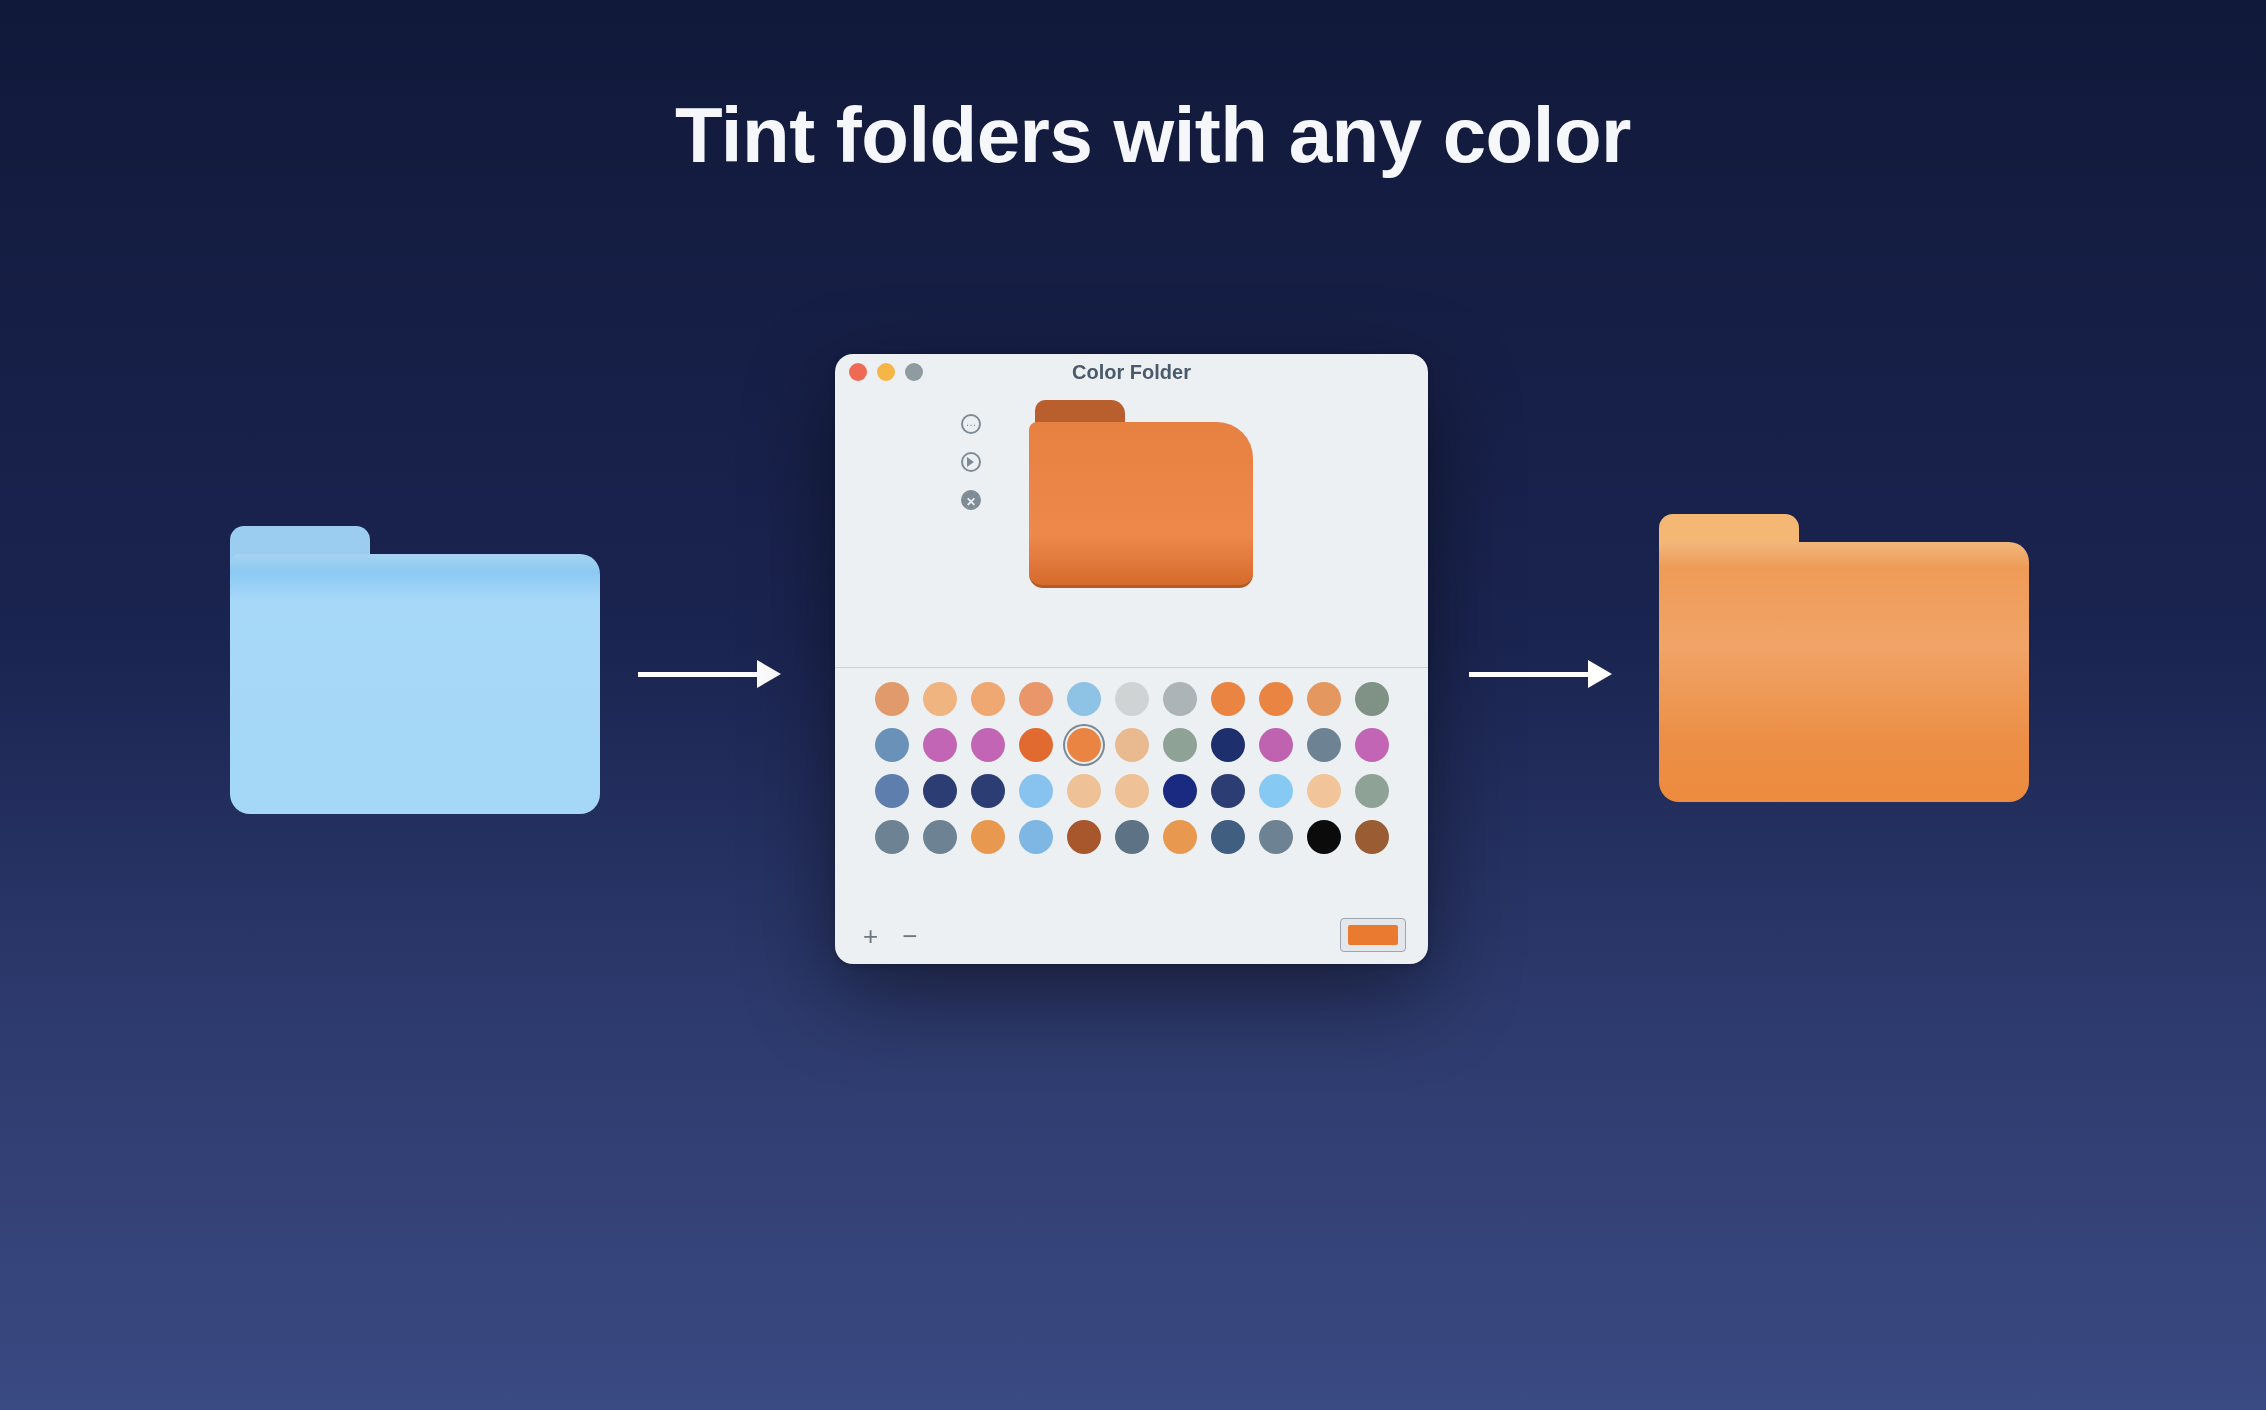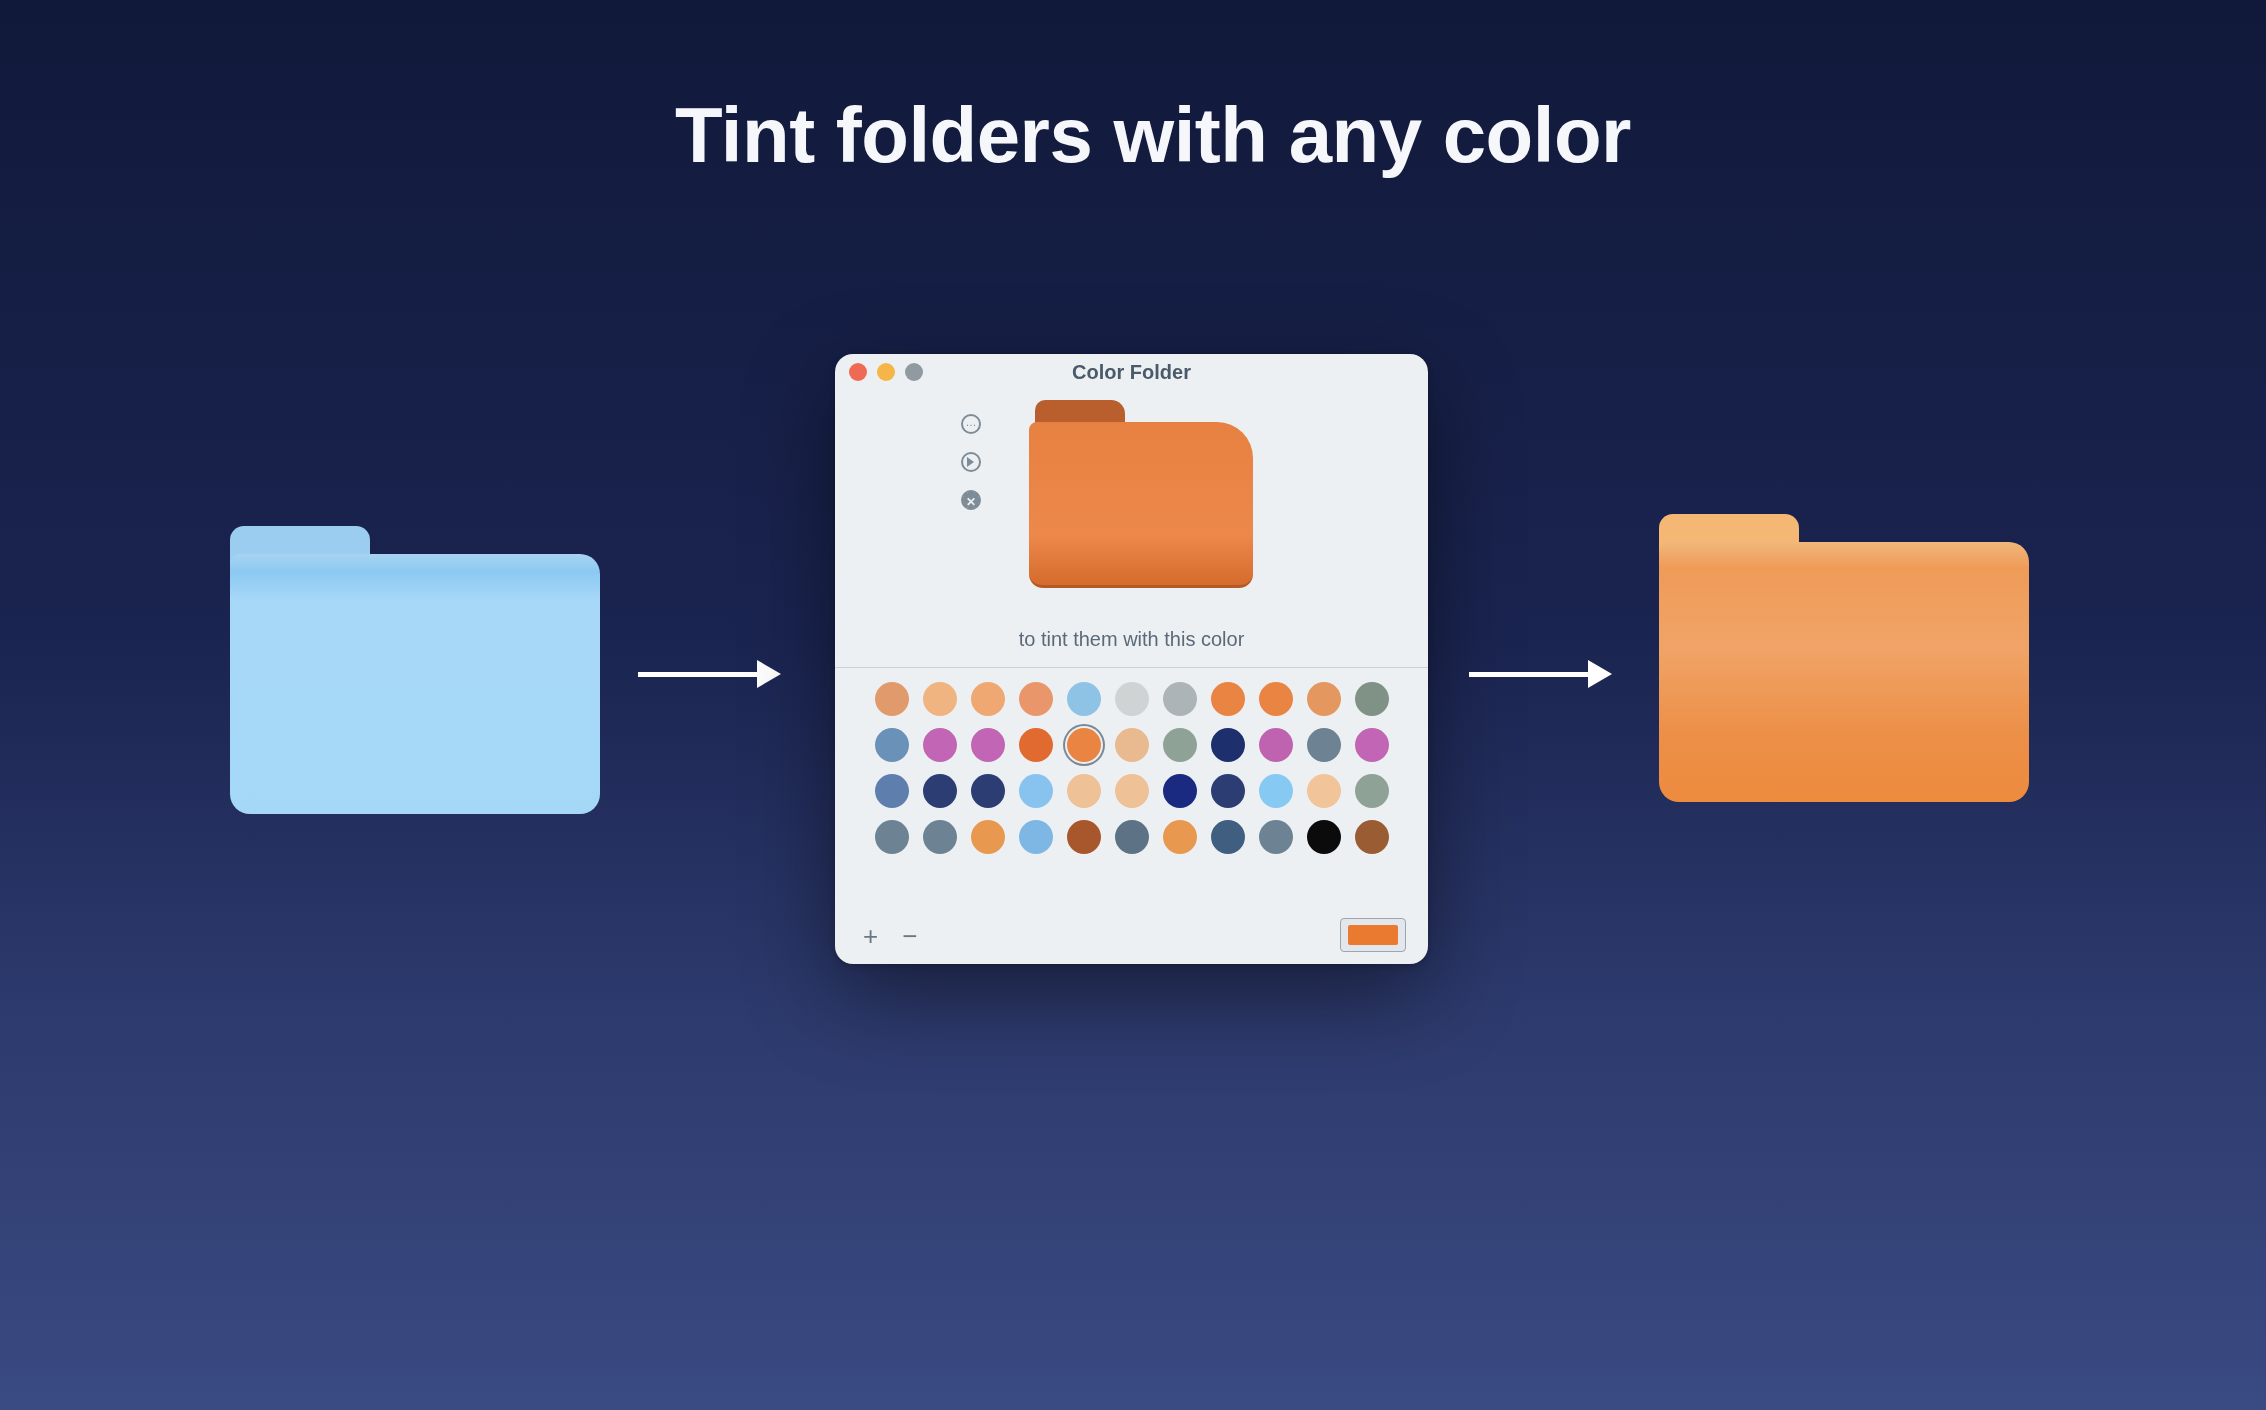--- a/index.html
+++ b/index.html
@@ -250,21 +250,20 @@
     <div class="side-tools">
       <div class="tool tool-dots"></div>
       <div class="tool tool-arrow"></div>
       <div class="tool tool-x"></div>
     </div>
     <div class="preview-folder">
       <div class="ptab"></div>
       <div class="pbody"></div>
     </div>
     <div class="drop-text">
-      <div>to tint them with this color</div>
     </div>
   </div>
 
   <div class="swatch-area">
     <div class="swatch-grid" id="swatch-grid">
         <button class="swatch" style="background: rgb(225, 154, 107);"></button>
         <button class="swatch" style="background: rgb(240, 180, 129);"></button>
         <button class="swatch" style="background: rgb(240, 168, 115);"></button>
         <button class="swatch" style="background: rgb(233, 151, 106);"></button>
         <button class="swatch" style="background: rgb(143, 195, 230);"></button>

